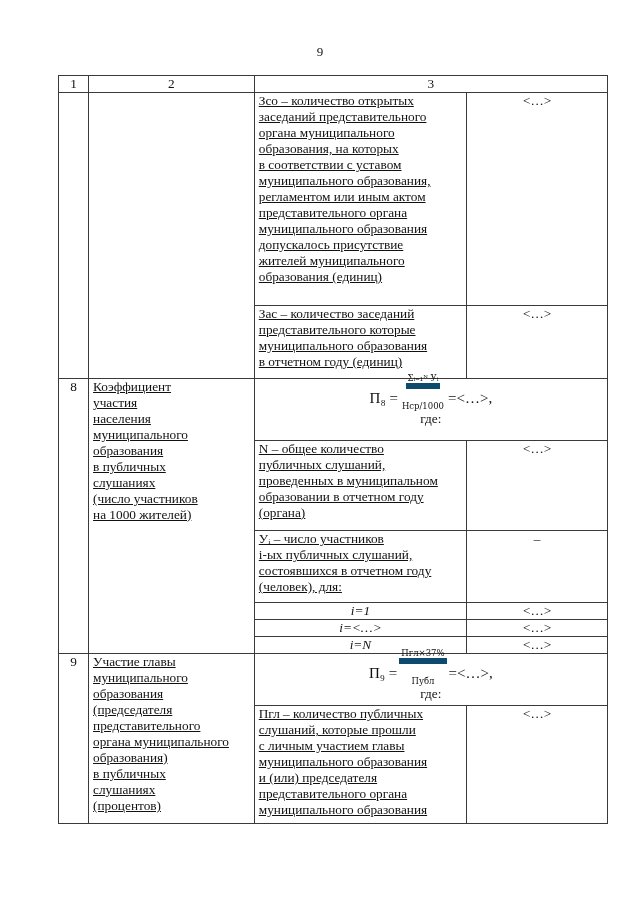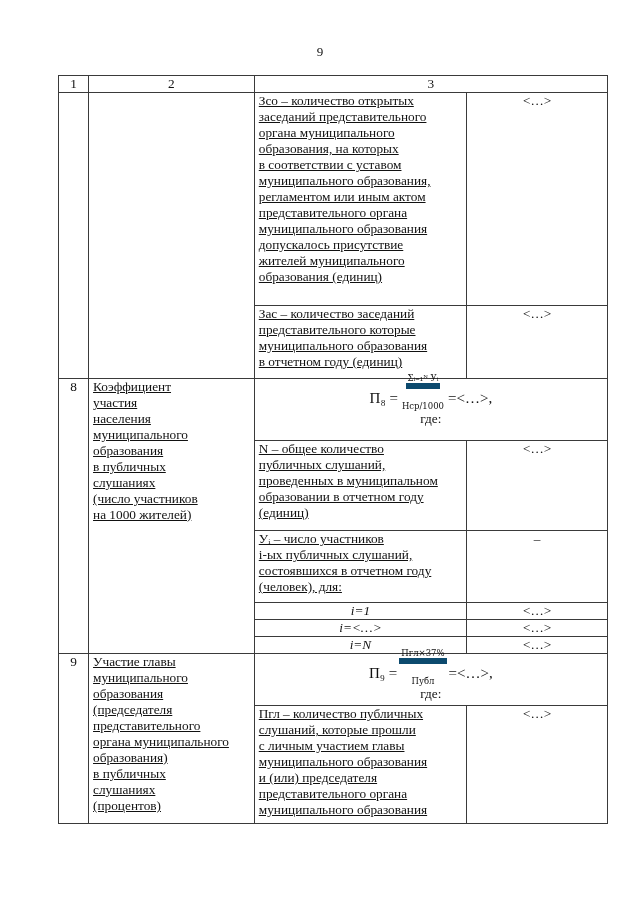--- a/index.html
+++ b/index.html
@@ -96,21 +96,21 @@
         <span>=&lt;…&gt;,</span>
       </div>
       <div class="where">где:</div>
     </td>
   </tr>
   <tr style="height:90px">
     <td class="txt ml">N – общее количество
 публичных слушаний,
 проведенных в муниципальном
 образовании в отчетном году
-(единиц)</td>
+(органа)</td>
     <td class="val">&lt;…&gt;</td>
   </tr>
   <tr style="height:72px">
     <td class="txt ml">Уᵢ – число участников
 i-ых публичных слушаний,
 состоявшихся в отчетном году
 (человек), для:</td>
     <td class="val">–</td>
   </tr>
   <tr>

